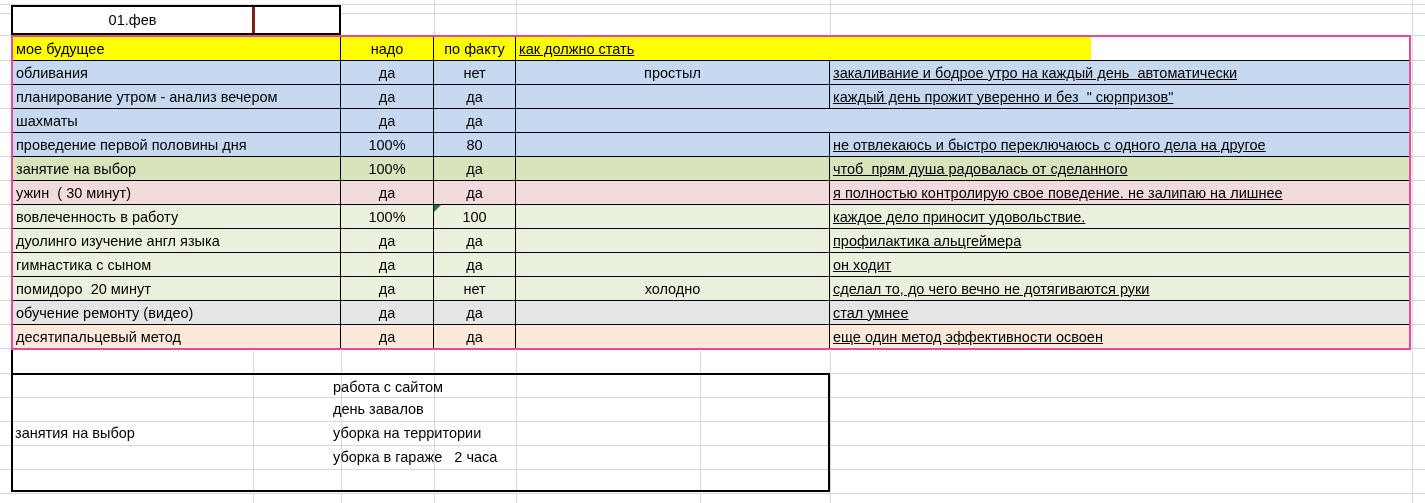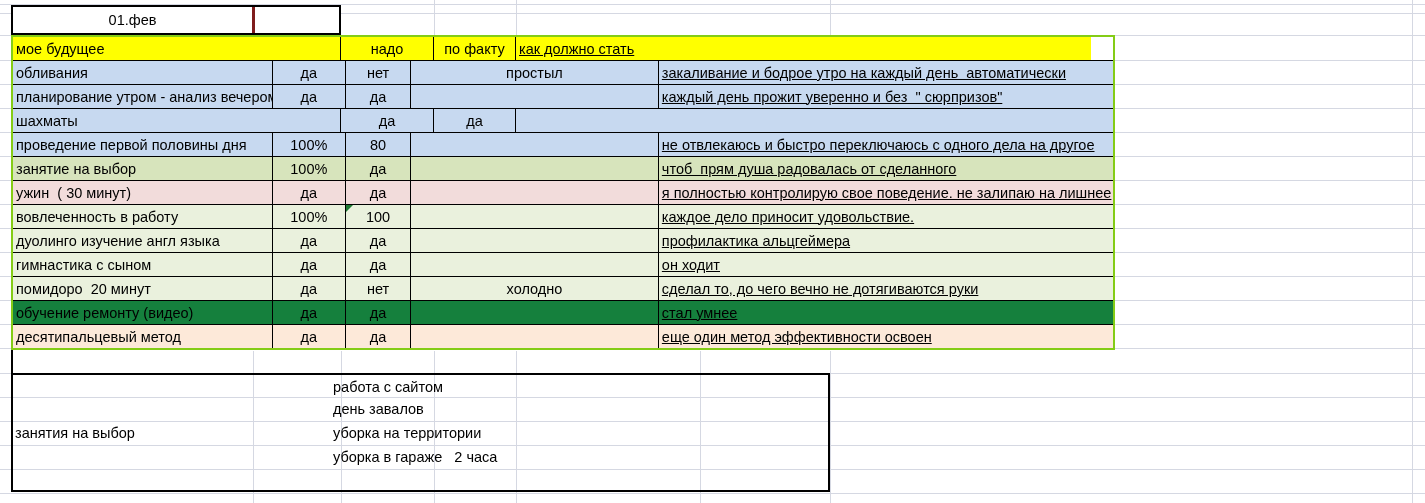--- a/index.html
+++ b/index.html
@@ -27,22 +27,22 @@
   .date-box{
     position:absolute;left:11px;top:5px;width:330px;height:30px;
     border:2px solid #000;background:#fff;display:flex;z-index:3;
     box-sizing:border-box;
   }
   .date-cell{width:242px;border-right:3px solid #7f1d1d;display:flex;align-items:center;justify-content:center;box-sizing:border-box;}
   .date-empty{flex:1;}
 
   
   .main-table{
-    position:absolute;left:11px;top:35px;width:1104px;
-    border:2px solid #84cc16;background:#fff;z-index:2;
+    position:absolute;left:11px;top:35px;width:1400px;
+    border:2px solid #ec4899;background:#fff;z-index:2;
     box-sizing:border-box;
   }
   .trow{display:flex;height:24px;border-top:1px solid #000;box-sizing:border-box;}
   .trow.head{height:23px;border-top:none;}
   .cell{
     position:relative;display:flex;align-items:center;
     border-right:1px solid #000;box-sizing:border-box;
     overflow:hidden;
   }
   .cell:last-child{border-right:none;text-decoration:underline;}
@@ -298,21 +298,21 @@
           <div class="cell c3">
             <span class="celltext">нет</span>
           </div>
           <div class="cell c4">
             <span class="celltext">холодно</span>
           </div>
           <div class="cell c5">
             <span class="celltext">сделал то, до чего вечно не дотягиваются руки</span>
           </div>
         </div>
-        <div class="trow" style="background: #15803d;">
+        <div class="trow" style="background: #e5e5e5;">
           <div class="cell c1">
             <span class="celltext">обучение ремонту (видео)</span>
           </div>
           <div class="cell c2">
             <span class="celltext">да</span>
           </div>
           <div class="cell c3">
             <span class="celltext">да</span>
           </div>
           <div class="cell c4">

